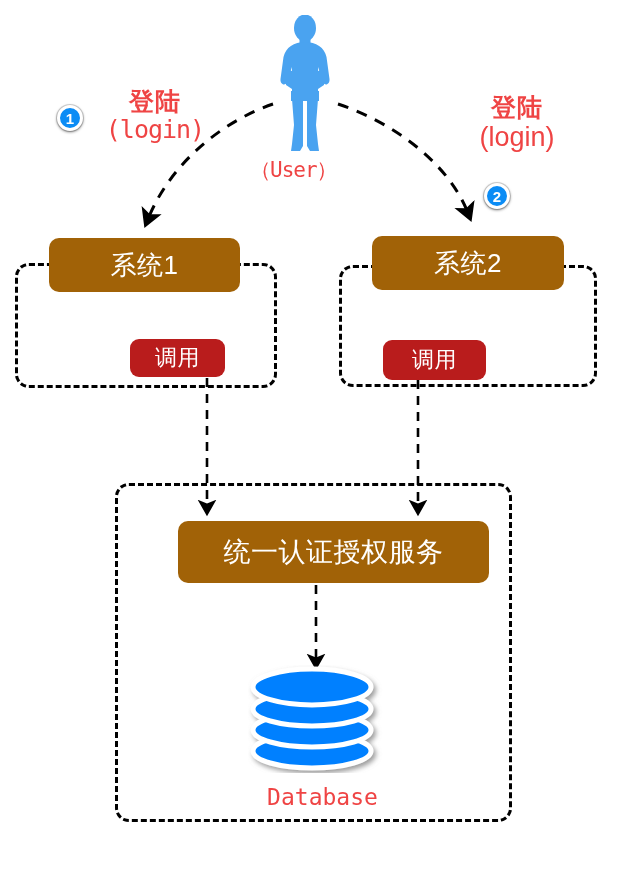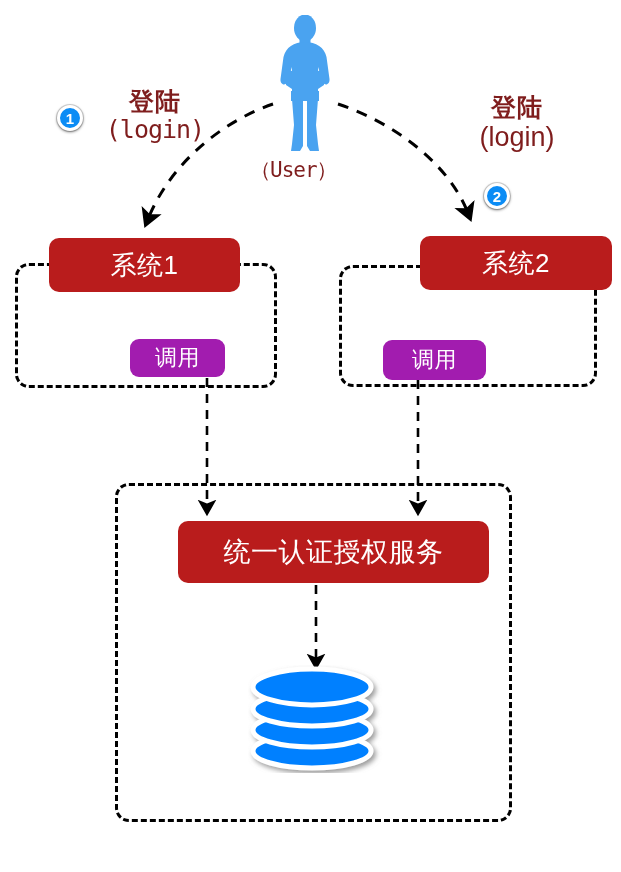--- a/index.html
+++ b/index.html
@@ -44,25 +44,25 @@
     position: absolute;
     box-sizing: border-box;
     display: flex;
     align-items: center;
     justify-content: center;
     color: #ffffff;
     border-radius: 10px;
     white-space: nowrap;
     letter-spacing: 0.5px;
   }
-  .block.blue   { background: #b91c1c; }
-  .block.orange { background: #a21caf; }
+  .block.blue   { background: #a16207; }
+  .block.orange { background: #b91c1c; }
 
   #sys1-block { left: 49px;  top: 238px; width: 191px; height: 54px; font-size: 26px; }
-  #sys2-block { left: 372px; top: 236px; width: 192px; height: 54px; font-size: 26px; margin-left: 48px; }
+  #sys2-block { left: 372px; top: 236px; width: 192px; height: 54px; font-size: 26px; }
   #call1-block { left: 130px; top: 339px; width: 95px;  height: 38px; font-size: 22px; border-radius: 9px; }
   #call2-block { left: 383px; top: 340px; width: 103px; height: 40px; font-size: 22px; border-radius: 9px; }
   #sso-block  { left: 178px; top: 521px; width: 311px; height: 62px; font-size: 27px; }
 
   
   .badge {
     position: absolute;
     width: 26px;
     height: 26px;
     border-radius: 50%;
@@ -77,21 +77,21 @@
     justify-content: center;
     line-height: 1;
     box-sizing: border-box;
   }
   #badge-1 { left: 57px;  top: 105px; }
   #badge-2 { left: 484px; top: 183px; }
 
   
   .label {
     position: absolute;
-    color: #7f1d1d;
+    color: #ef4444;
     white-space: nowrap;
     line-height: 1.12;
   }
   #login1-label {
     left: 95px; top: 88px;
     text-align: center;
     width: 120px;
   }
   #login1-label .cn {
     display: block;
@@ -246,14 +246,15 @@
       </filter>
     </defs>
     <g filter="url(#dbshadow)">
       <ellipse cx="64" cy="86" rx="59" ry="17" fill="#0080ff" stroke="#ffffff" stroke-width="5"></ellipse>
       <ellipse cx="64" cy="65" rx="59" ry="17" fill="#0080ff" stroke="#ffffff" stroke-width="5"></ellipse>
       <ellipse cx="64" cy="44" rx="59" ry="17" fill="#0080ff" stroke="#ffffff" stroke-width="5"></ellipse>
       <ellipse cx="64" cy="22" rx="59" ry="18" fill="#0080ff" stroke="#ffffff" stroke-width="5"></ellipse>
     </g>
   </svg>
 
+  <div class="label" id="database-label">Database</div>
 
 </div>
 
 </body></html>

